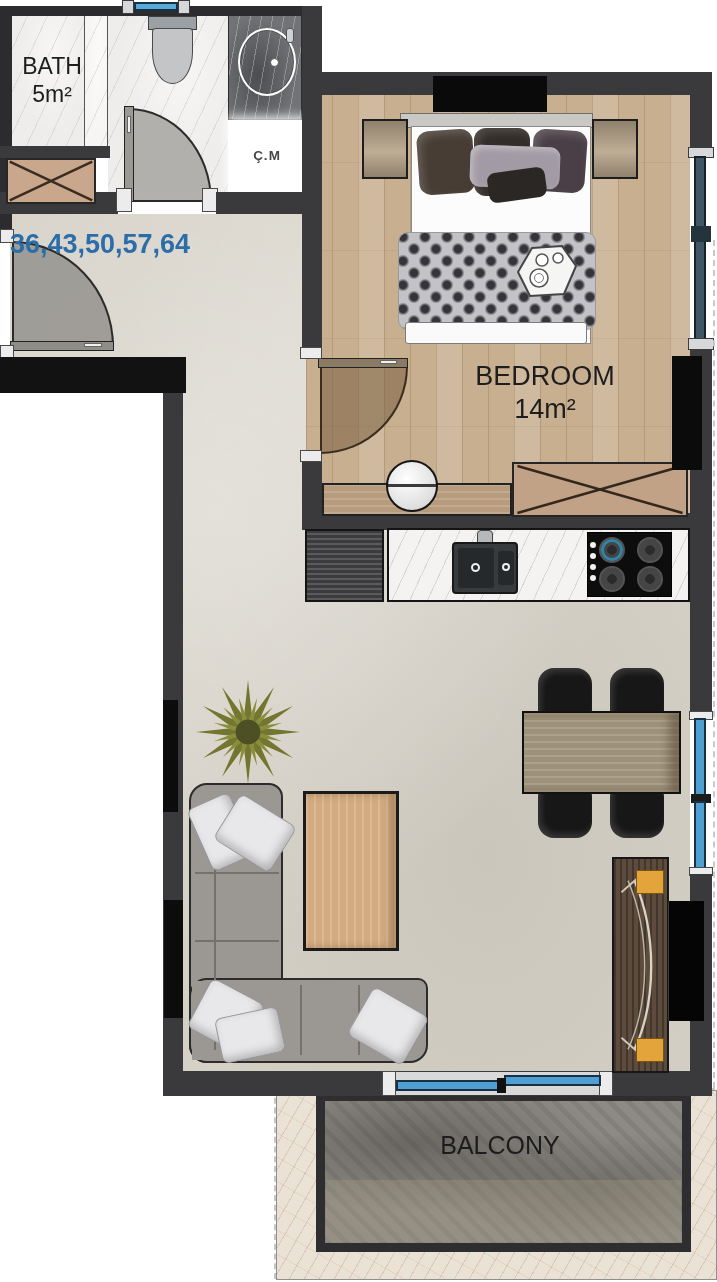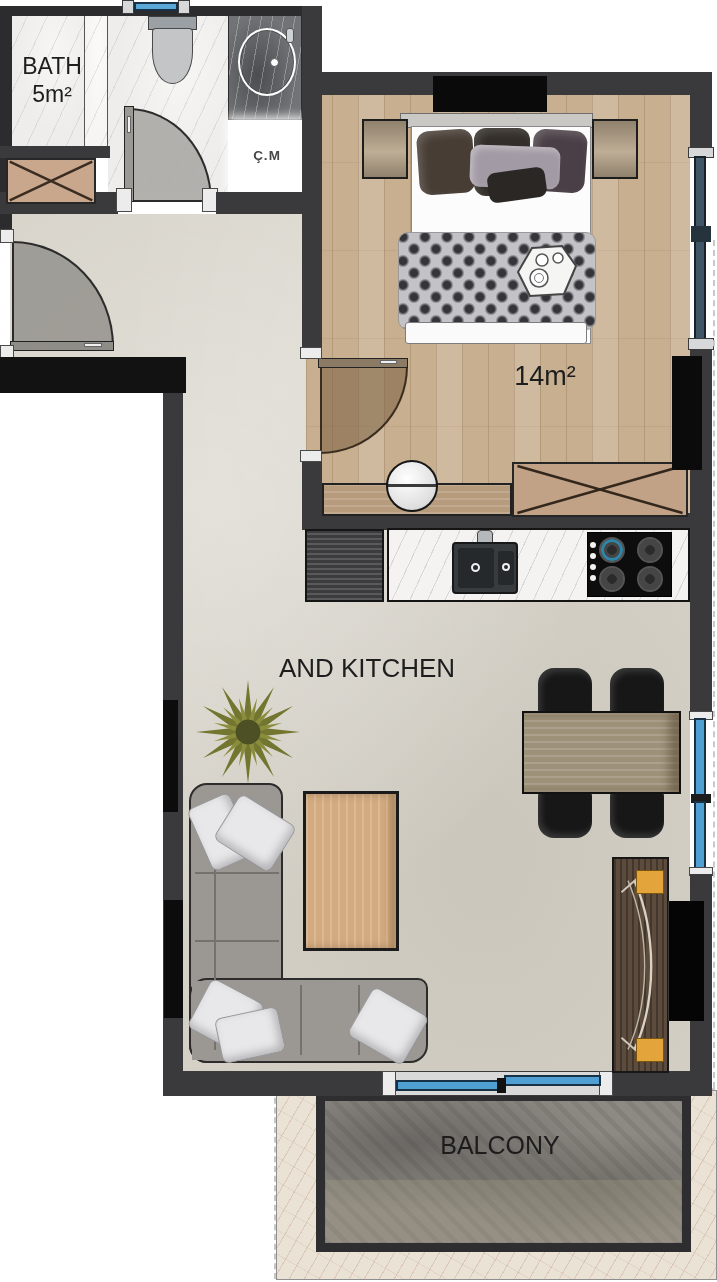--- a/index.html
+++ b/index.html
@@ -207,24 +207,25 @@
   <div class="abs" style="left:668px;top:901px;width:36px;height:120px;background:#050505;border-left:1px solid #3a3a3a;box-sizing:border-box;"></div>
 
   <div class="lbl" style="left:6px;top:52px;width:92px;font-size:23px;">
     <div>BATH</div>
     <div>5m²</div>
   </div>
   <div class="lbl" style="left:232px;top:148px;width:70px;font-size:13.5px;font-weight:600;color:#474747;letter-spacing:1px;">
     <div>Ç.M</div>
   </div>
   <div class="lbl" style="left:0;top:228px;width:200px;font-size:27px;font-weight:bold;color:#2a6da8;line-height:33px;">
+    <div>36,43,50,57,64</div>
   </div>
   <div class="lbl" style="left:420px;top:360px;width:250px;font-size:27px;line-height:33px;">
+    <div>BEDROOM</div>
     <div>14m²</div>
   </div>
   <div class="lbl" style="left:217px;top:652px;width:300px;font-size:26px;line-height:33px;">
-    <div>AND KITCHEN</div>
   </div>
   <div class="lbl" style="left:340px;top:1130px;width:320px;font-size:25px;line-height:31px;color:#1c1c1c;">
     <div>BALCONY</div>
   </div>
 
 </div>
 
 </body></html>

